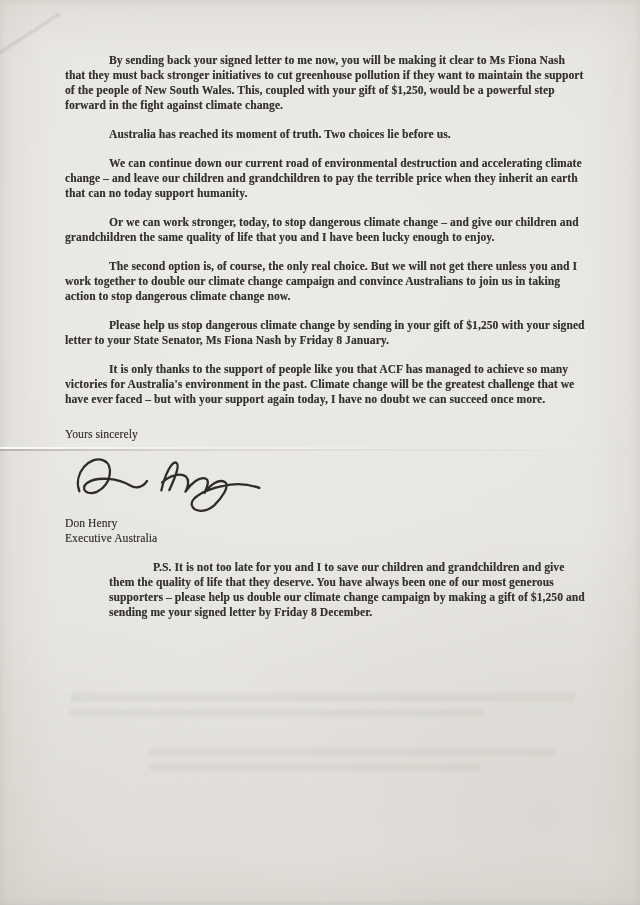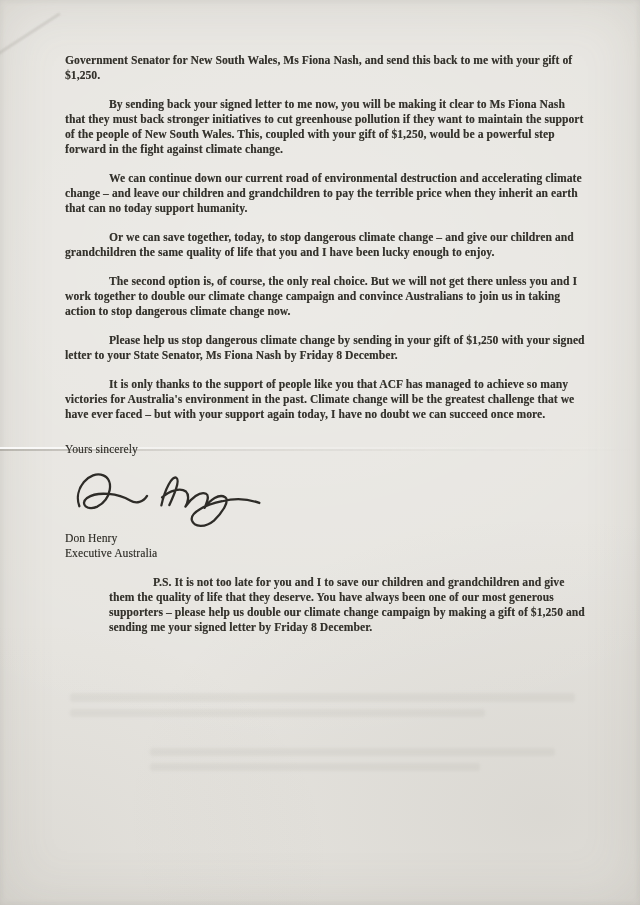--- a/index.html
+++ b/index.html
@@ -88,26 +88,26 @@
       <div class="lo"></div>
   </div>
 
   <div class="ghost" style="left:70px;  top:693px; width:505px; height:9px;"></div>
   <div class="ghost" style="left:70px;  top:709px; width:415px; height:8px;"></div>
   <div class="ghost" style="left:150px; top:748px; width:405px; height:8px;"></div>
   <div class="ghost" style="left:150px; top:763px; width:330px; height:8px;"></div>
 
   <div class="content">
 
-    <p class="para bold">Government Senator for New South Wales, Ms Fiona Nash, and send this back to me with your gift of $1,250.</p>
     <p class="para indent">By sending back your signed letter to me now, you will be making it clear to Ms Fiona Nash that they must back stronger initiatives to cut greenhouse pollution if they want to maintain the support of the people of New South Wales. This, coupled with your gift of $1,250, would be a powerful step forward in the fight against climate change.</p>
+    <p class="para indent">Australia has reached its moment of truth. Two choices lie before us.</p>
     <p class="para indent">We can continue down our current road of environmental destruction and accelerating climate change – and leave our children and grandchildren to pay the terrible price when they inherit an earth that can no today support humanity.</p>
-    <p class="para indent">Or we can save together, today, to stop dangerous climate change – and give our children and grandchildren the same quality of life that you and I have been lucky enough to enjoy.</p>
+    <p class="para indent">Or we can work stronger, today, to stop dangerous climate change – and give our children and grandchildren the same quality of life that you and I have been lucky enough to enjoy.</p>
     <p class="para indent">The second option is, of course, the only real choice. But we will not get there unless you and I work together to double our climate change campaign and convince Australians to join us in taking action to stop dangerous climate change now.</p>
-    <p class="para bold indent">Please help us stop dangerous climate change by sending in your gift of $1,250 with your signed letter to your State Senator, Ms Fiona Nash by Friday 8 December.</p>
+    <p class="para bold indent">Please help us stop dangerous climate change by sending in your gift of $1,250 with your signed letter to your State Senator, Ms Fiona Nash by Friday 8 January.</p>
     <p class="para indent">It is only thanks to the support of people like you that ACF has managed to achieve so many victories for Australia's environment in the past. Climate change will be the greatest challenge that we have ever faced – but with your support again today, I have no doubt we can succeed once more.</p>
 
     <p class="para closing-line">Yours sincerely</p>
 
     <div class="signature-wrap">
       <svg width="210" height="70" viewBox="0 0 210 70">
         <g fill="none" stroke="#2e2c28" stroke-width="2.3" stroke-linecap="round" stroke-linejoin="round">
 
           <path d="M12,44 C6,26 24,8 37,14 C48,19 44,38 30,45 C20,49 12,42 20,36 C31,29 52,33 63,40 C69,44 76,42 80,36"></path>
 

